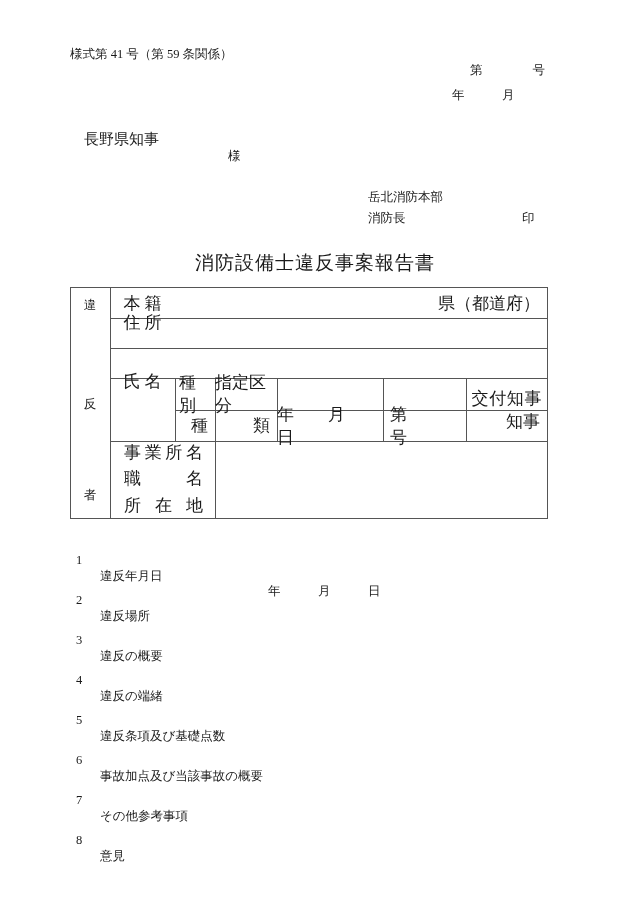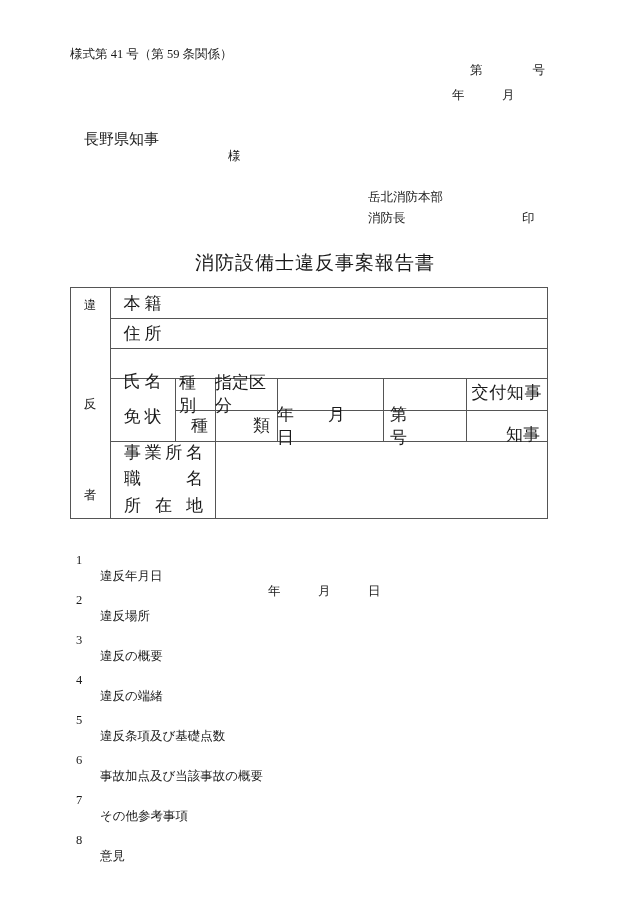--- a/index.html
+++ b/index.html
@@ -167,54 +167,52 @@
 
     <div class="vert-col">
       <div class="vert-ch" style="top:10px;">違</div>
       <div class="vert-ch" style="top:109px;">反</div>
       <div class="vert-ch" style="top:200px;">者</div>
     </div>
 
     <div class="cell lbl-center" style="left:40px; top:1px; width:65px; height:30px;">
       <span class="spread" style="width:38px;">本籍</span>
     </div>
-
-    <div class="cell lbl-center" style="left:40px; top:31px; width:65px; height:30px;">
+    <div class="cell lbl-right pad-r" style="left:105px; top:1px; width:372px; height:30px;">県（都道府）</div>
+
+    <div class="cell lbl-center" style="left:40px; top:20px; width:65px; height:30px;">
       <span class="spread" style="width:38px;">住所</span>
     </div>
     <div class="cell lbl-right pad-r" style="left:105px; top:31px; width:372px; height:30px;"></div>
 
     <div class="cell lbl-center" style="left:40px; top:61px; width:65px; height:30px;">
       <span class="spread" style="width:38px;margin-top:36px;">氏名</span>
     </div>
 
-    <div class="cell lbl-center" style="left:40px; top:91px; width:65px; height:63px;">
-      <span class="spread" style="width:38px; margin-top:14px;">免状</span>
-    </div>
 
     <div class="cell lbl-center" style="left:105px; top:91px; width:40px; height:32px;">
       <span class="spread" style="width:32px;">種別</span>
     </div>
     <div class="cell lbl-right pad-r" style="left:105px; top:123px; width:40px; height:31px;">種</div>
 
     <div class="cell lbl-center" style="left:145px; top:91px; width:62px; height:32px;">
       <span>指定区分</span>
     </div>
     <div class="cell lbl-right pad-r" style="left:145px; top:123px; width:62px; height:31px;">類</div>
 
     <div class="cell lbl-right pad-r" style="left:207px; top:123px; width:106px; height:31px;">年　　月　　日</div>
 
     <div class="cell" style="left:313px; top:123px; width:83px; height:31px; display:flex; align-items:center; padding:0 7px;">
       <span style="display:block; width:100%; text-align:justify; text-align-last:justify;">第　　　　号</span>
     </div>
 
-    <div class="cell lbl-center" style="left:396px; top:89px; width:81px; height:32px;">
+    <div class="cell lbl-center" style="left:396px; top:95px; width:81px; height:32px;">
       <span class="spread" style="width:70px;">交付知事</span>
     </div>
-    <div class="cell lbl-right pad-r" style="left:396px; top:132px; width:81px; height:31px;">知事</div>
+    <div class="cell lbl-right pad-r" style="left:396px; top:119px; width:81px; height:31px;">知事</div>
 
     <div class="cell" style="left:40px; top:154px; width:105px; height:77px; display:flex; flex-direction:column; justify-content:center; padding:0 12px 0 14px; line-height:1.55;">
       <span class="spread">事業所名</span>
       <span class="spread">職名</span>
       <span class="spread">所在地</span>
     </div>
     <div class="cell" style="left:145px; top:154px; width:332px; height:77px;"></div>
 
   </div>
 

